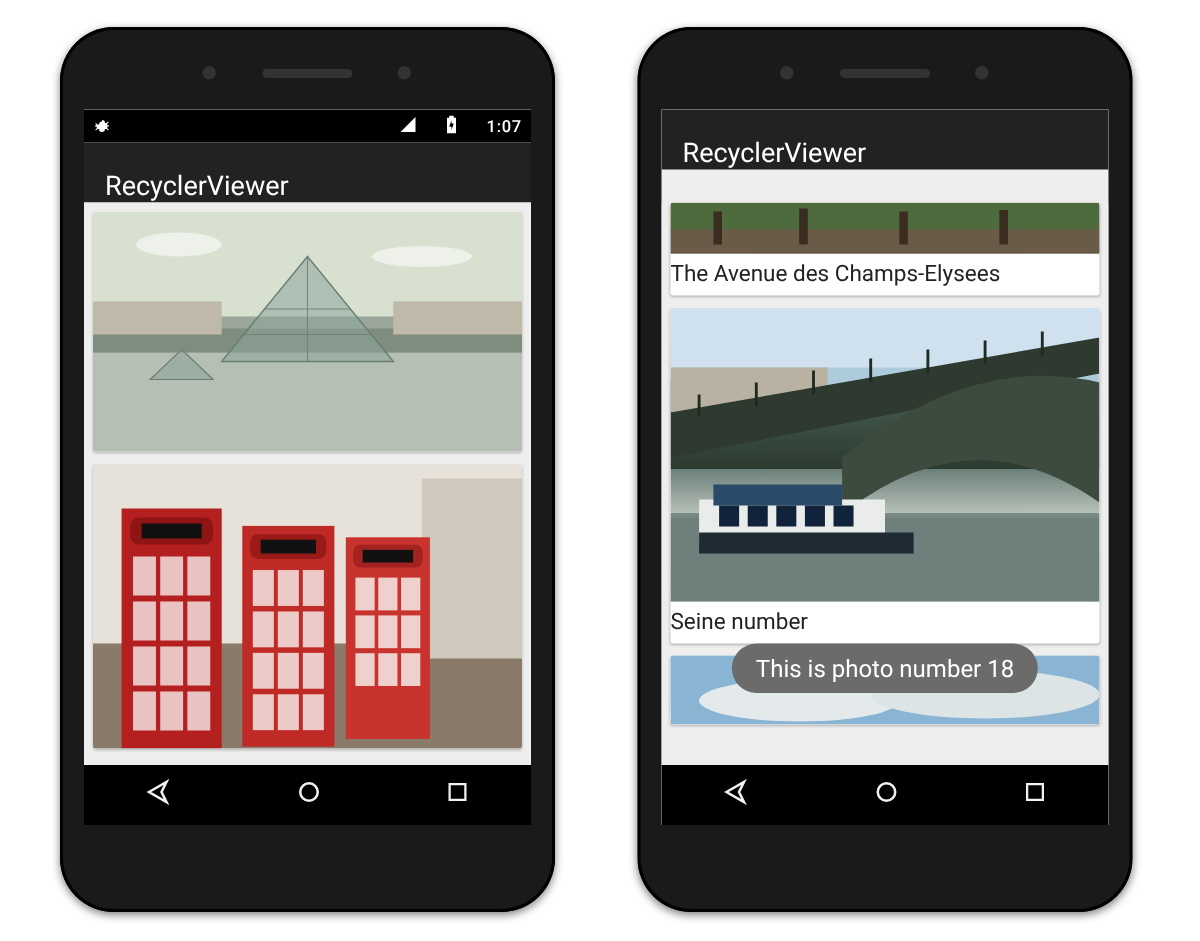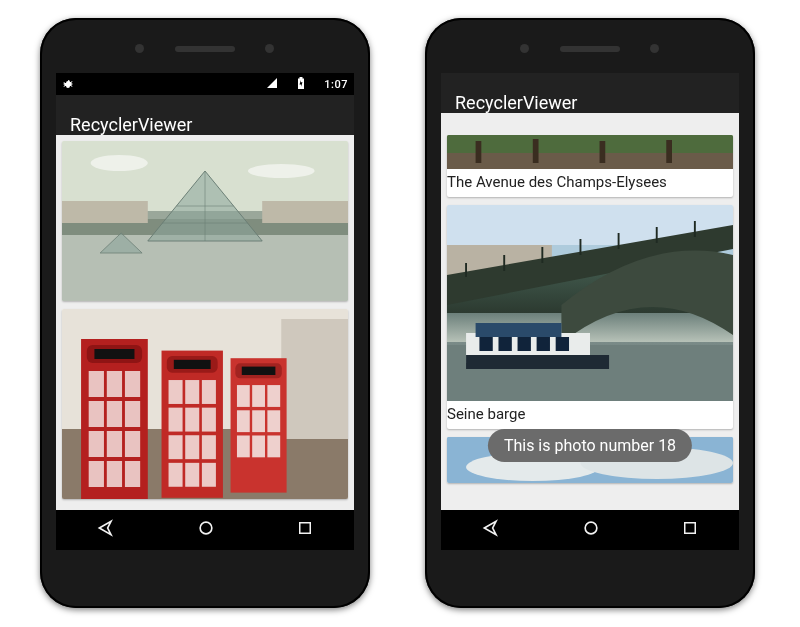--- a/index.html
+++ b/index.html
@@ -350,21 +350,21 @@
                 <rect x="20" y="128" width="130" height="30" fill="#e9eceb"></rect>
                 <rect x="20" y="150" width="150" height="14" fill="#1e2a34"></rect>
                 <rect x="30" y="118" width="90" height="14" fill="#2a4a6a"></rect>
                 <rect x="34" y="132" width="14" height="14" fill="#10233a"></rect>
                 <rect x="54" y="132" width="14" height="14" fill="#10233a"></rect>
                 <rect x="74" y="132" width="14" height="14" fill="#10233a"></rect>
                 <rect x="94" y="132" width="14" height="14" fill="#10233a"></rect>
                 <rect x="114" y="132" width="14" height="14" fill="#10233a"></rect>
               </svg>
             </div>
-            <div class="caption">Seine barge</div>
+            <div class="caption">Seine number</div>
           </div>
 
           <div class="card">
             <div class="img img-sky">
               <svg width="100%" height="100%" viewBox="0 0 300 46" preserveAspectRatio="none">
                 <rect x="0" y="0" width="300" height="46" fill="#8ab4d4"></rect>
                 <ellipse cx="90" cy="30" rx="70" ry="14" fill="#e4eaeb"></ellipse>
                 <ellipse cx="220" cy="26" rx="80" ry="16" fill="#dde4e6"></ellipse>
               </svg>
             </div>

